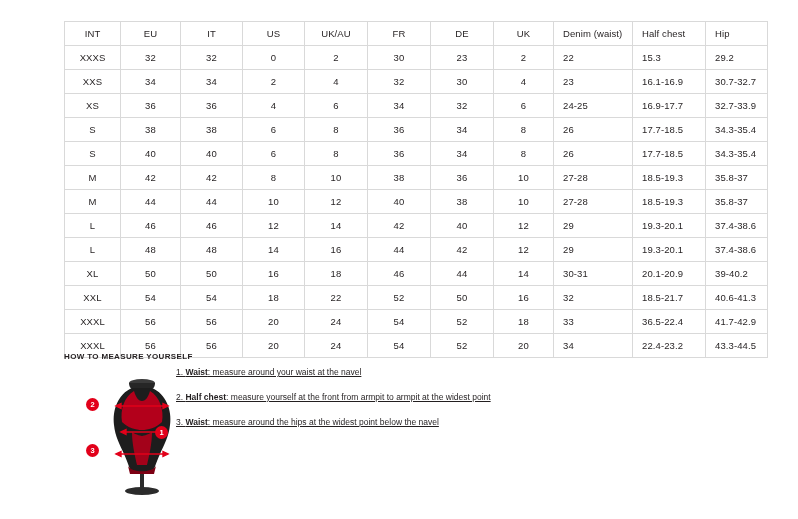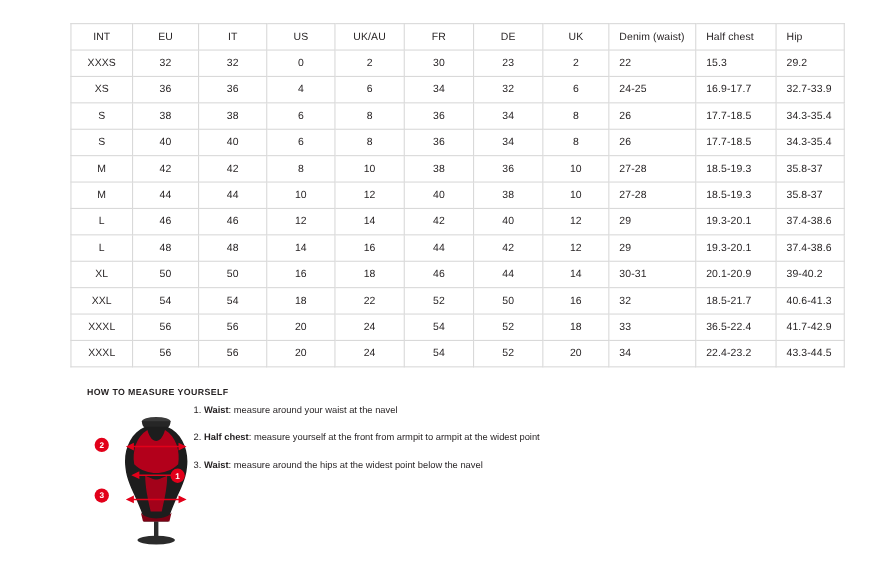--- a/index.html
+++ b/index.html
@@ -52,21 +52,21 @@
   table.size-table td.denim,
   table.size-table td.halfchest,
   table.size-table td.hip,
   table.size-table th.lefty {
     text-align: left;
     padding-left: 9px;
   }
 
   .howto-title {
     position: absolute;
-    left: 79px;
+    left: 64px;
     top: 352px;
     font-size: 8px;
     font-weight: bold;
     letter-spacing: .35px;
     color: #231f20;
   }
 
   .figure {
     position: absolute;
     left: 88px;
@@ -79,20 +79,21 @@
     position: absolute;
     left: 176px;
     top: 366px;
     width: 420px;
   }
   .instructions .line {
     font-size: 8.5px;
     line-height: 12px;
     margin-bottom: 13px;
     color: #231f20;
+    text-decoration: underline;
   }
   .instructions .line b { font-weight: bold; }
 
   .badge {
     position: absolute;
     width: 13px;
     height: 13px;
     border-radius: 50%;
     background: #e2001a;
     color: #ffffff;
@@ -146,20 +147,33 @@
         <td>0</td>
         <td>2</td>
         <td>30</td>
         <td>23</td>
         <td>2</td>
         <td class="denim">22</td>
         <td class="halfchest">15.3</td>
         <td class="hip">29.2</td>
       </tr>
       <tr>
+        <td>XXS</td>
+        <td>34</td>
+        <td>34</td>
+        <td>2</td>
+        <td>4</td>
+        <td>32</td>
+        <td>30</td>
+        <td>4</td>
+        <td class="denim">23</td>
+        <td class="halfchest">16.1-16.9</td>
+        <td class="hip">30.7-32.7</td>
+      </tr>
+      <tr>
         <td>XS</td>
         <td>36</td>
         <td>36</td>
         <td>4</td>
         <td>6</td>
         <td>34</td>
         <td>32</td>
         <td>6</td>
         <td class="denim">24-25</td>
         <td class="halfchest">16.9-17.7</td>

